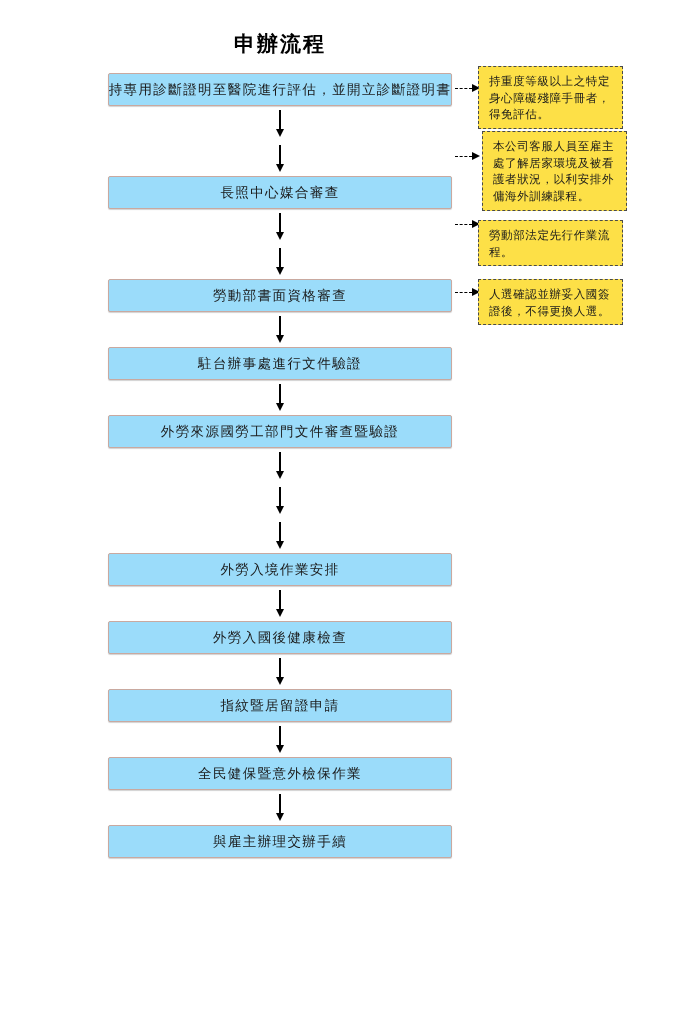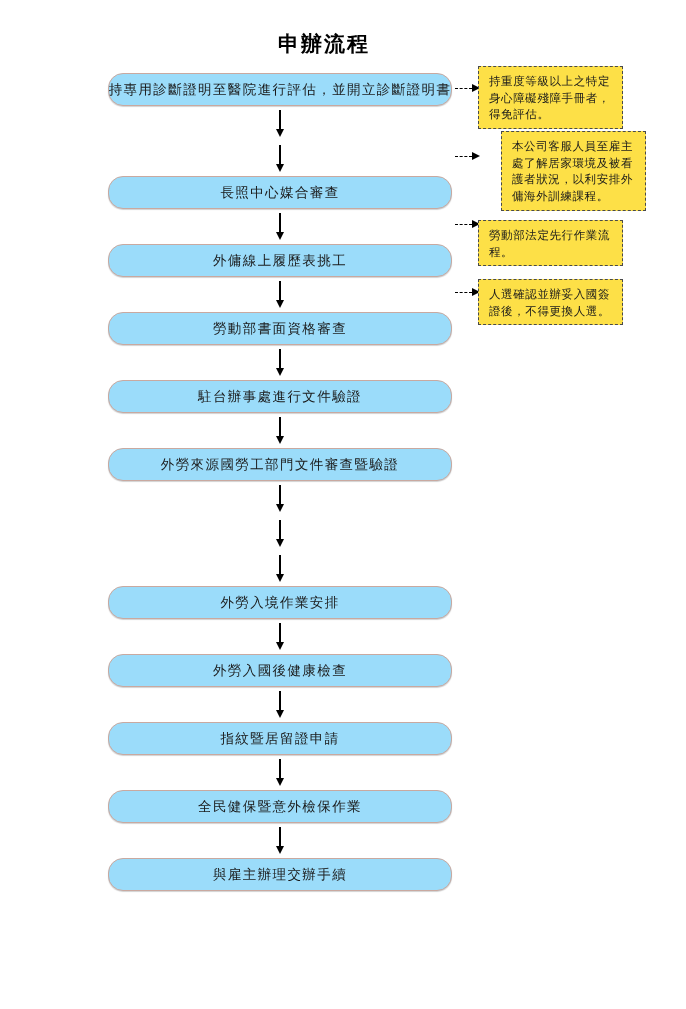--- a/index.html
+++ b/index.html
@@ -19,41 +19,40 @@
   #page-title {
     position: absolute;
     left: 0;
     top: 30px;
     width: 560px;
     text-align: center;
     font-size: 21px;
     font-weight: 700;
     letter-spacing: 2px;
     font-family: "Liberation Serif", "DejaVu Serif", serif;
-    padding-left: 44px;
   }
 
   
   #flow-column {
     position: absolute;
     left: 108px;
     top: 73px;
     width: 344px;
   }
 
   .flow-step {
     position: relative;
   }
 
   .flow-box {
     box-sizing: border-box;
     width: 344px;
     height: 33px;
     border: 1px solid #c9a9a0;
-    border-radius: 15px;
+    border-radius: 2px;
     background: #9bdcfa;
     display: flex;
     align-items: center;
     justify-content: center;
     box-shadow: 0 1px 1px rgba(0,0,0,0.18);
   }
 
   .flow-box-label {
     font-size: 13.5px;
     line-height: 1;
@@ -154,25 +153,20 @@
   <div class="flow-step">
     <div class="flow-box">
       <span class="flow-box-label">長照中心媒合審查</span>
     </div>
   </div>
   <div class="connector">
     <div class="v-line"></div>
     <div class="v-head"></div>
   </div>
 
-  <div class="flow-step">
-    <div class="flow-box">
-      <span class="flow-box-label">外傭線上履歷表挑工</span>
-    </div>
-  </div>
   <div class="connector">
     <div class="v-line"></div>
     <div class="v-head"></div>
   </div>
 
   <div class="flow-step">
     <div class="flow-box">
       <span class="flow-box-label">勞動部書面資格審查</span>
     </div>
   </div>
@@ -264,21 +258,21 @@
   <div class="h-head"></div>
 </div>
 <div class="note-box" style="left:478px; top:66px;">
   <div class="note-text">持重度等級以上之特定身心障礙殘障手冊者，得免評估。</div>
 </div>
 
 <div class="branch-arrow" style="left:455px; top:151px; width:26px;">
   <div class="h-dash"></div>
   <div class="h-head"></div>
 </div>
-<div class="note-box" style="left:501px; top:131px;">
+<div class="note-box" style="left:482px; top:131px;">
   <div class="note-text">本公司客服人員至雇主處了解居家環境及被看護者狀況，以利安排外傭海外訓練課程。</div>
 </div>
 
 <div class="branch-arrow" style="left:455px; top:219px; width:26px;">
   <div class="h-dash"></div>
   <div class="h-head"></div>
 </div>
 <div class="note-box" style="left:478px; top:220px;">
   <div class="note-text">勞動部法定先行作業流程。</div>
 </div>

